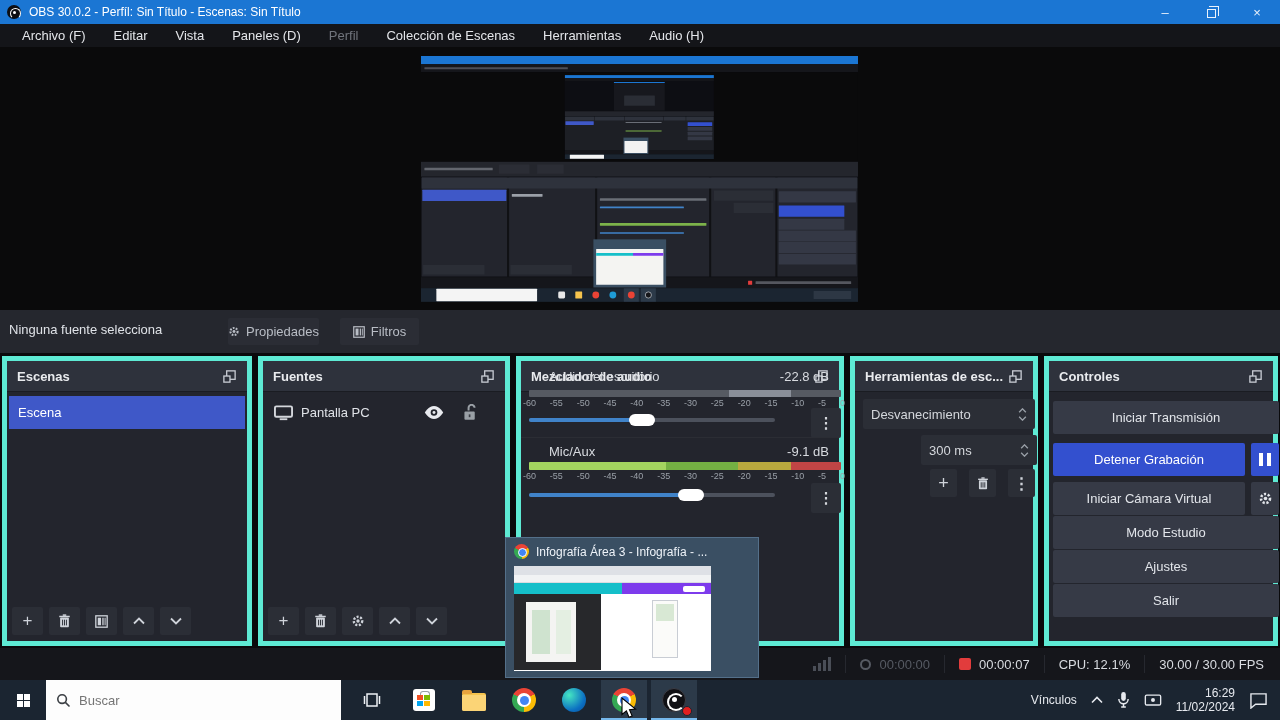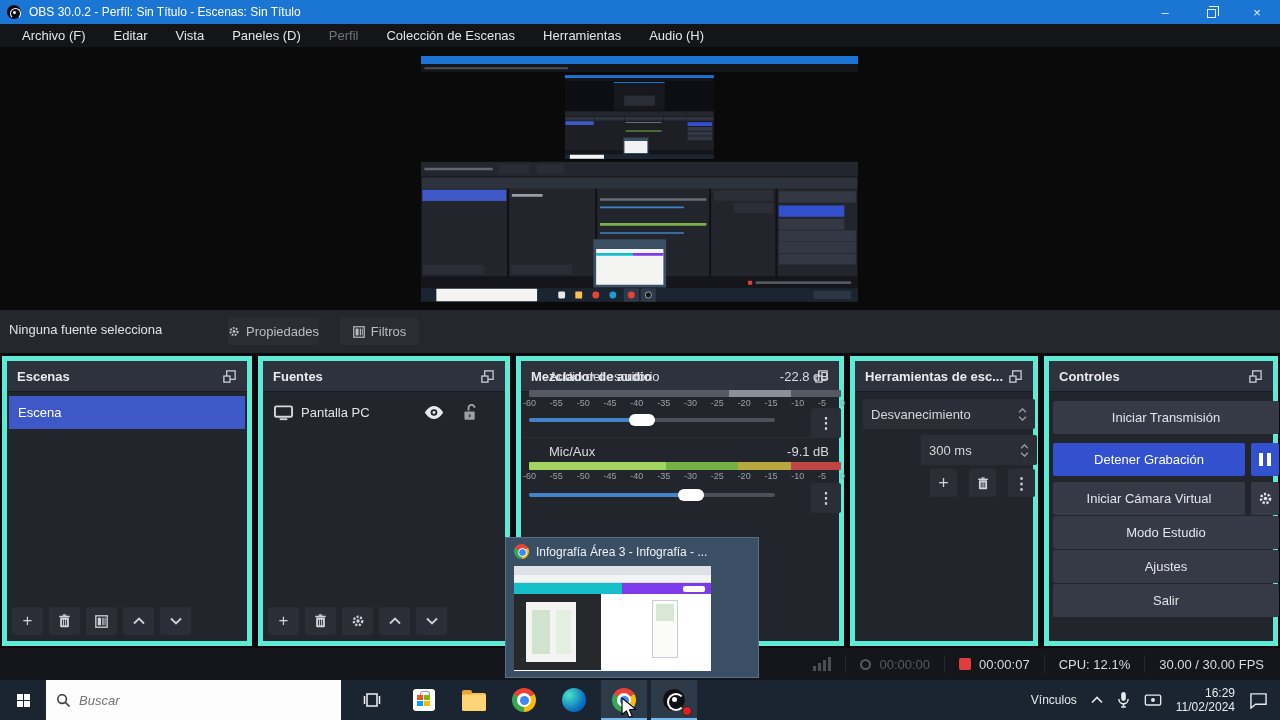--- a/index.html
+++ b/index.html
@@ -98,21 +98,21 @@
   .idle-circ { width:11px; height:11px; border-radius:50%; border:2px solid #565a63; margin-right:8px; }
 
   
   #taskbar { left:0; top:680px; width:1280px; height:40px; background:#1b2531; display:flex; align-items:center; }
   #start { width:46px; height:40px; display:flex; align-items:center; justify-content:center; }
   .win-logo { display:grid; grid-template-columns:6px 6px; grid-template-rows:6px 6px; gap:1px; }
   .win-logo i { background:#fff; }
   #searchbox { width:295px; height:40px; background:#fdfdfd; display:flex; align-items:center;
                padding:0 10px; gap:8px; }
   #searchbox input { border:none; outline:none; background:transparent; font-size:13px; color:#b91c1c;
-                     font-family:"Liberation Sans", sans-serif; width:230px;font-style:italic; }
+                     font-family:"Liberation Sans", sans-serif; width:230px; }
   .tb-slot { width:46px; height:40px; display:flex; align-items:center; justify-content:center; position:relative; }
   .tb-slot.open { background:#2c3a49; box-shadow:inset 0 -2px 0 #76b9ed; }
   .chrome-ic { width:24px; height:24px; border-radius:50%;
                background:conic-gradient(from -60deg, #ea4335 0 120deg, #fbbc05 120deg 240deg, #34a853 240deg 360deg);
                position:relative; }
   .chrome-ic::before { content:""; position:absolute; left:5px; top:5px; width:14px; height:14px;
                border-radius:50%; background:#fff; }
   .chrome-ic::after { content:""; position:absolute; left:7.5px; top:7.5px; width:9px; height:9px;
                border-radius:50%; background:#4285f4; }
   .edge-ic { width:24px; height:24px; border-radius:50%;

